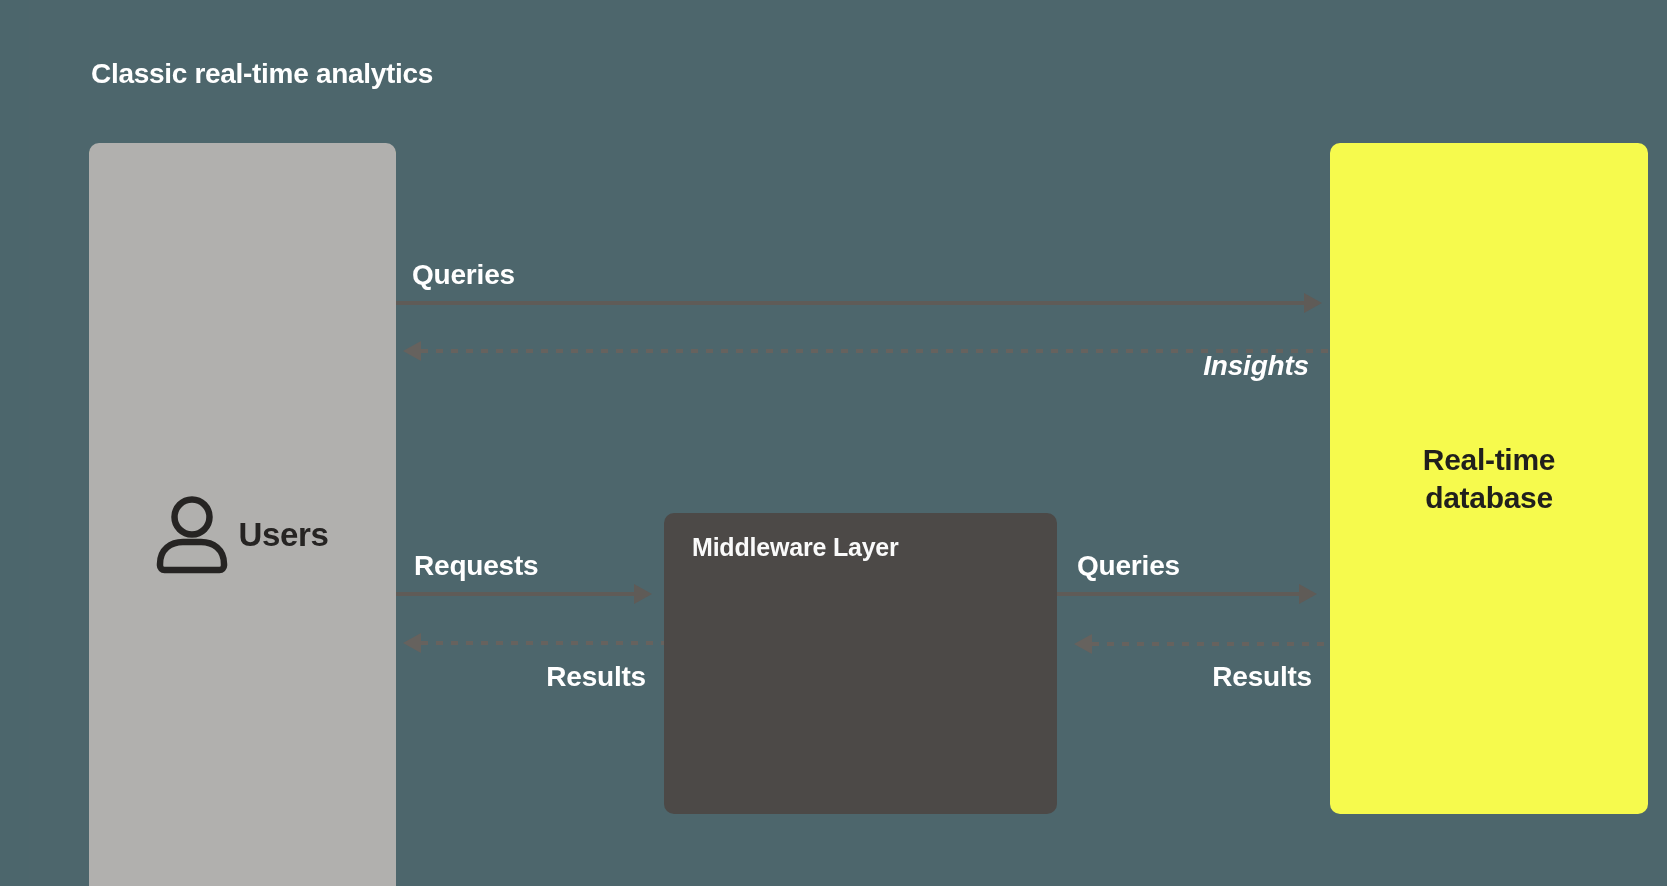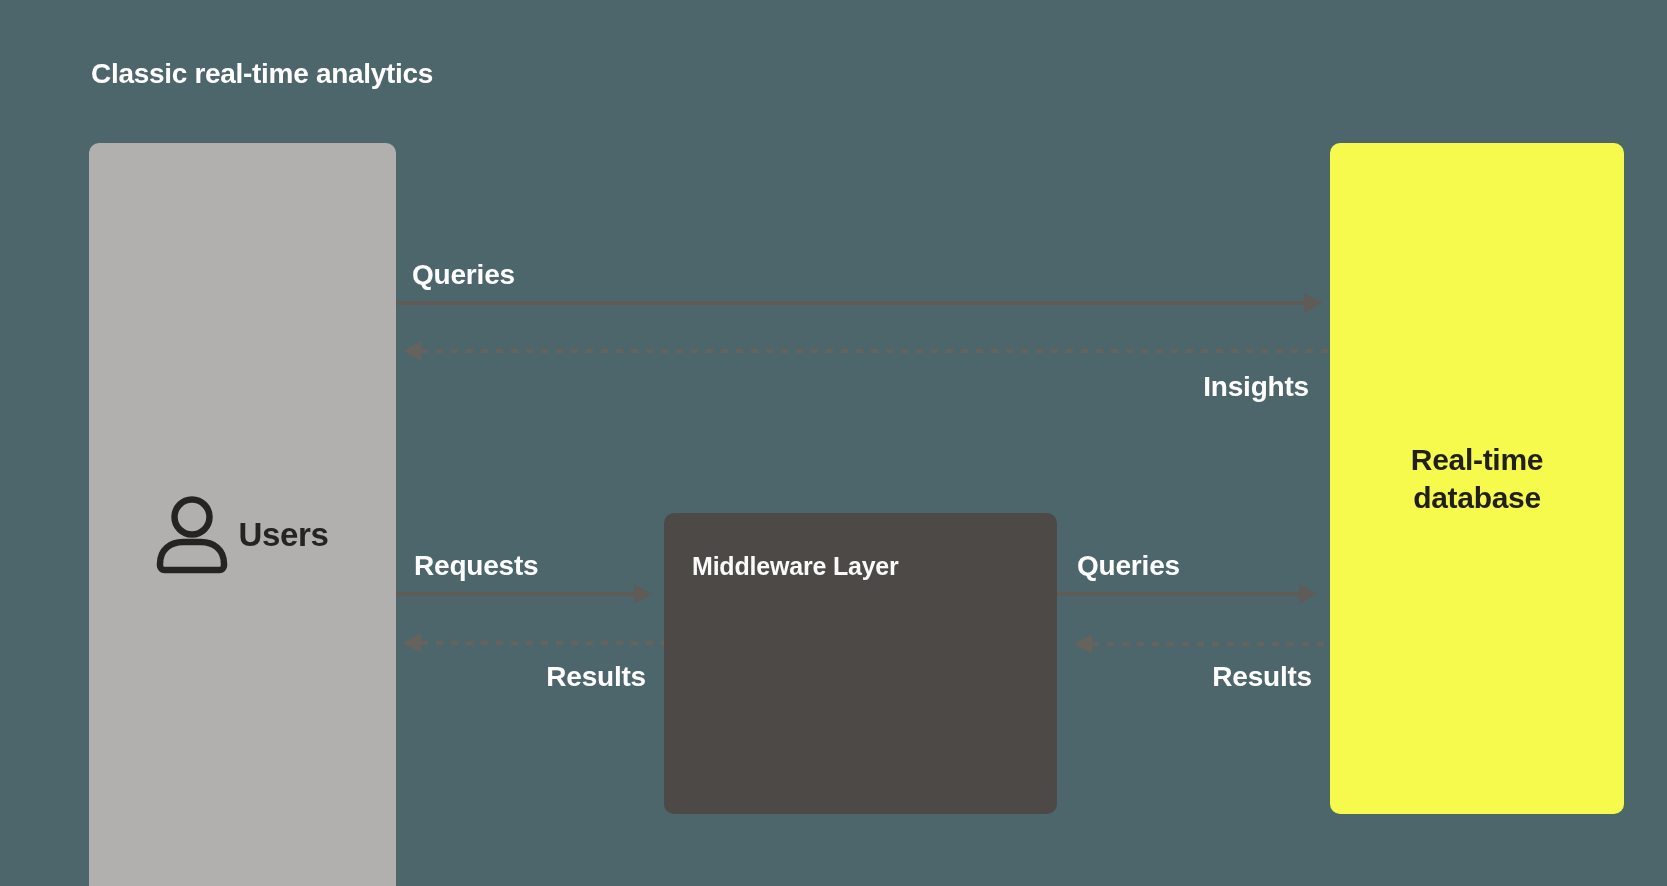--- a/index.html
+++ b/index.html
@@ -46,32 +46,32 @@
     font-weight: 700;
     color: #262423;
     letter-spacing: -0.3px;
   }
   .node-middleware {
     left: 635px;
     top: 513px;
     width: 393px;
     height: 301px;
     background: #4c4947;
-    padding: 39px 28px;
+    padding: 20px 28px;
   }
   .node-middleware .node-label {
     font-size: 25px;
     font-weight: 700;
     color: #fafafa;
     letter-spacing: -0.2px;
   }
   .node-database {
     left: 1301px;
     top: 143px;
-    width: 294px;
+    width: 318px;
     height: 671px;
     background: #f6fa4d;
     display: flex;
     align-items: center;
     justify-content: center;
   }
   .node-database .node-label {
     font-size: 30px;
     font-weight: 700;
     color: #201f1d;
@@ -140,21 +140,21 @@
   <div class="node node-database">
     <div class="node-label">Real-time database</div>
   </div>
 
   <div class="line-solid" style="left:367px; top:301px; width:908px;"></div>
   <div class="head-right" style="left:1275px; top:293px;"></div>
   <div class="flow-label" style="left:383px; top:259px;">Queries</div>
 
   <div class="head-left" style="left:374px; top:341px;"></div>
   <div class="line-dashed" style="left:392px; top:349px; width:909px;"></div>
-  <div class="flow-label" style="right:387px; top:371px;">Insights</div>
+  <div class="flow-label" style="right:387px; top:350px;font-style:italic;">Insights</div>
 
   <div class="line-solid" style="left:367px; top:592px; width:238px;"></div>
   <div class="head-right" style="left:605px; top:584px;"></div>
   <div class="flow-label" style="left:385px; top:550px;">Requests</div>
 
   <div class="head-left" style="left:374px; top:633px;"></div>
   <div class="line-dashed" style="left:392px; top:641px; width:243px;"></div>
   <div class="flow-label" style="right:1050px; top:661px;">Results</div>
 
   <div class="line-solid" style="left:1028px; top:592px; width:242px;"></div>

